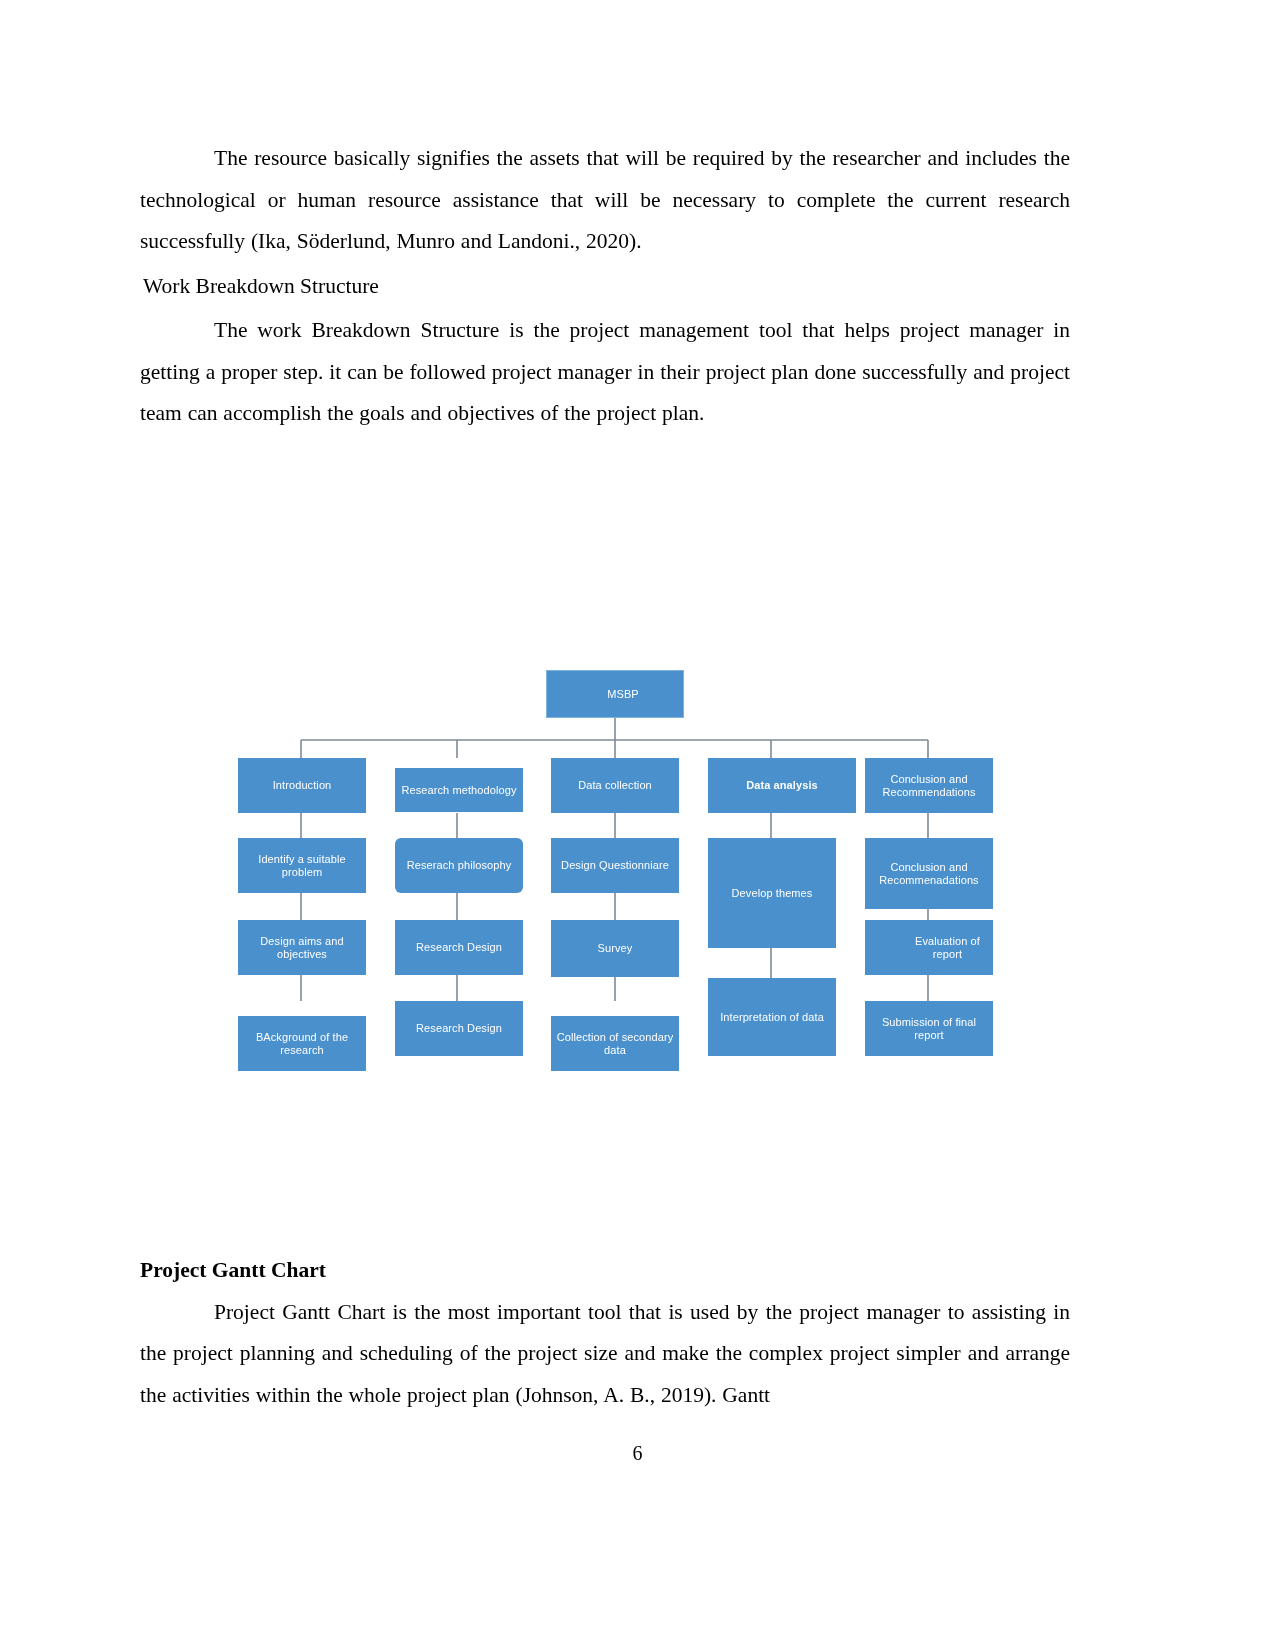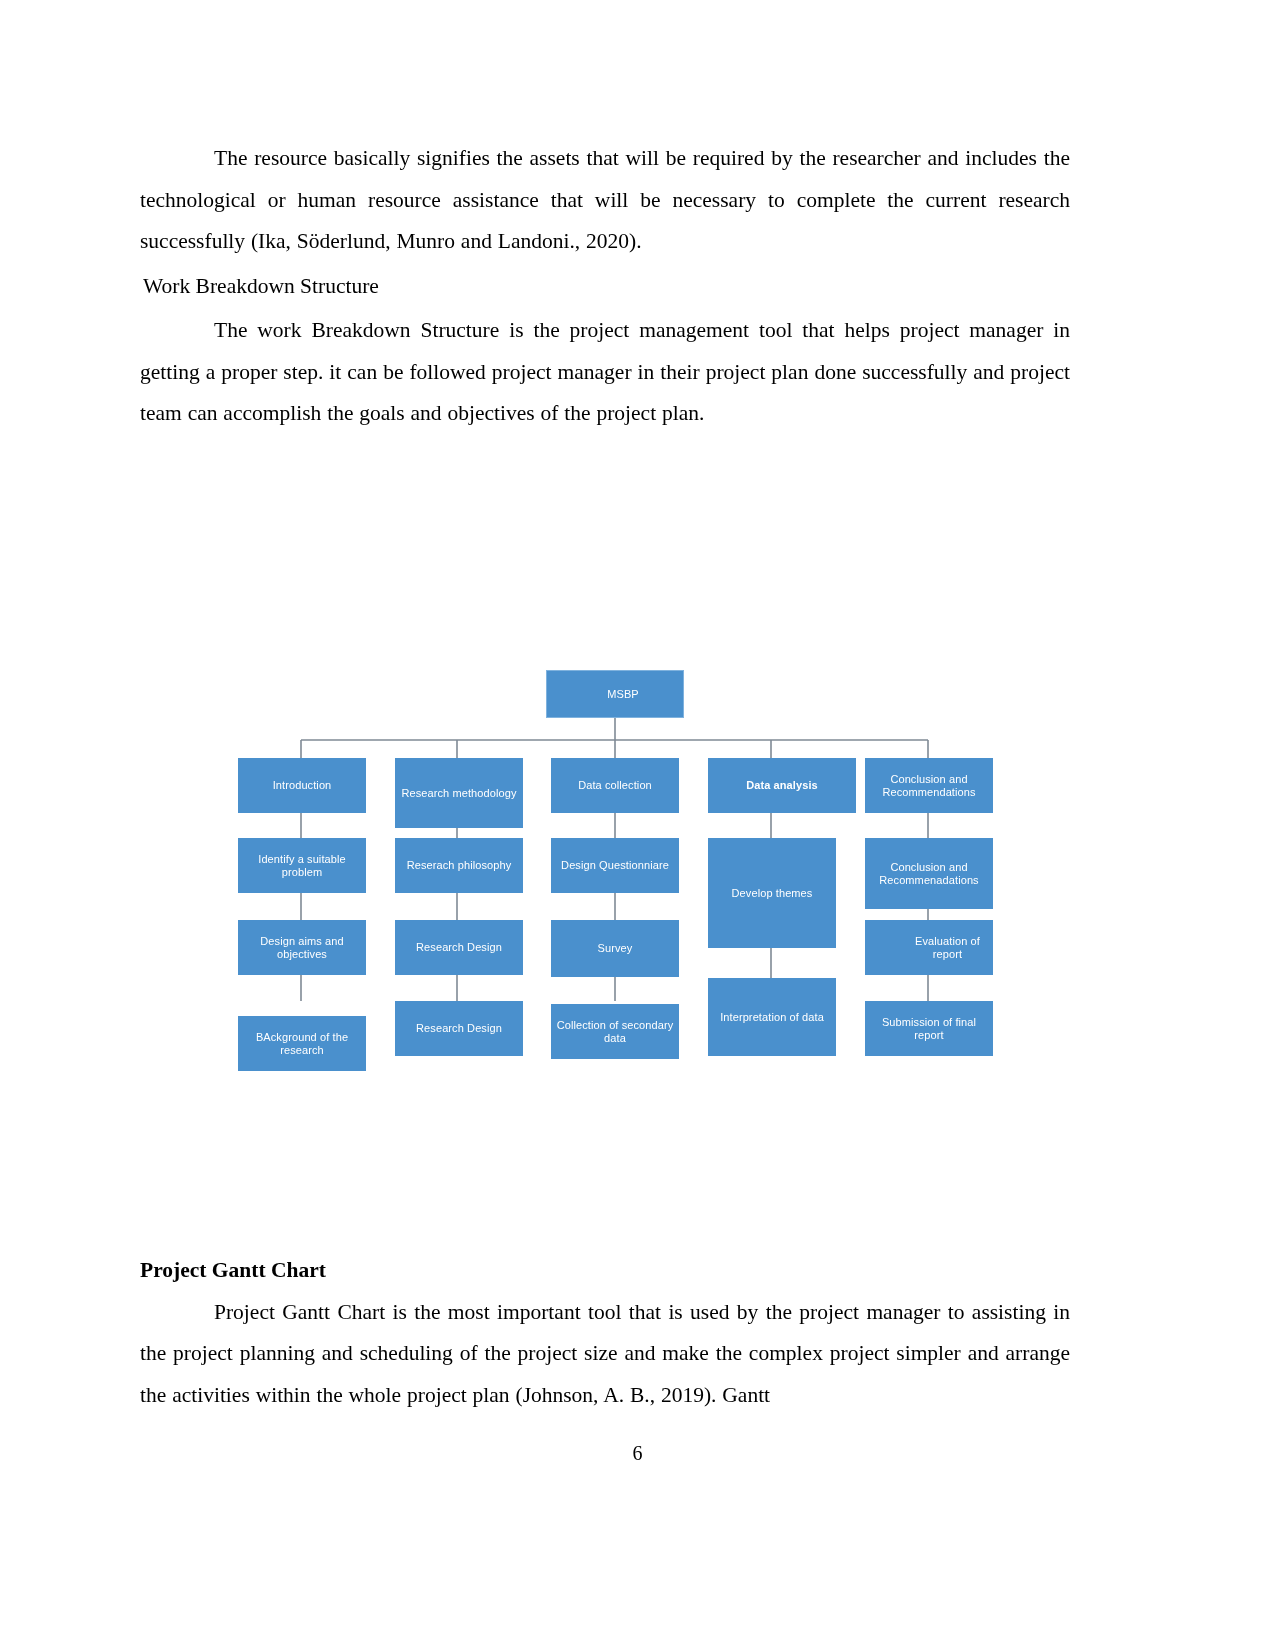--- a/index.html
+++ b/index.html
@@ -141,39 +141,39 @@
 
         <line x1="700" y1="165" x2="700" y2="190"></line>
         <line x1="700" y1="245" x2="700" y2="272"></line>
         <line x1="700" y1="327" x2="700" y2="353"></line>
       </g>
     </svg>
 
     <div class="wbs-node root" style="left:318px; top:22px; width:138px; height:48px;">MSBP</div>
 
     <div class="wbs-node" style="left:10px; top:110px; width:128px; height:55px;">Introduction</div>
-    <div class="wbs-node" style="left:167px; top:110px; width:128px; height:70px;">Research methodology</div>
+    <div class="wbs-node" style="left:167px; top:120px; width:128px; height:44px;">Research methodology</div>
     <div class="wbs-node" style="left:323px; top:110px; width:128px; height:55px;">Data collection</div>
     <div class="wbs-node" style="left:480px; top:110px; width:148px; height:55px;font-weight:bold;">Data analysis</div>
     <div class="wbs-node" style="left:637px; top:110px; width:128px; height:55px;">Conclusion and Recommendations</div>
 
     <div class="wbs-node" style="left:10px; top:190px; width:128px; height:55px;">Identify a suitable problem</div>
-    <div class="wbs-node" style="left:167px; top:190px; width:128px; height:55px;">Reserach philosophy</div>
+    <div class="wbs-node" style="left:167px; top:190px; width:128px; height:55px;border-radius:6px;">Reserach philosophy</div>
     <div class="wbs-node" style="left:323px; top:190px; width:128px; height:55px;">Design Questionniare</div>
     <div class="wbs-node" style="left:480px; top:190px; width:128px; height:110px;">Develop themes</div>
     <div class="wbs-node" style="left:637px; top:190px; width:128px; height:71px;">Conclusion and Recommenadations</div>
 
     <div class="wbs-node" style="left:10px; top:272px; width:128px; height:55px;">Design aims and objectives</div>
     <div class="wbs-node" style="left:167px; top:272px; width:128px; height:55px;">Research Design</div>
     <div class="wbs-node" style="left:323px; top:272px; width:128px; height:57px;">Survey</div>
     <div class="wbs-node" style="left:637px; top:272px; width:128px; height:55px;padding-left:40px;">Evaluation of report</div>
 
     <div class="wbs-node" style="left:10px; top:368px; width:128px; height:55px;">BAckground of the research</div>
     <div class="wbs-node" style="left:167px; top:353px; width:128px; height:55px;">Research Design</div>
-    <div class="wbs-node" style="left:323px; top:356px; width:128px; height:55px;">Collection of secondary data</div>
+    <div class="wbs-node" style="left:323px; top:368px; width:128px; height:55px;">Collection of secondary data</div>
     <div class="wbs-node" style="left:480px; top:330px; width:128px; height:78px;">Interpretation of data</div>
     <div class="wbs-node" style="left:637px; top:353px; width:128px; height:55px;">Submission of final report</div>
   </div>
 
   <div class="content" style="top:1250px;">
     <p class="heading-bold">Project Gantt Chart</p>
     <p class="body-par">Project Gantt Chart is the most important tool that is used by the project manager to assisting in the project planning and scheduling of the project size and make the complex project simpler and arrange the activities within the whole project plan (Johnson, A. B., 2019). Gantt</p>
   </div>
 
   <div class="page-number">6</div>

